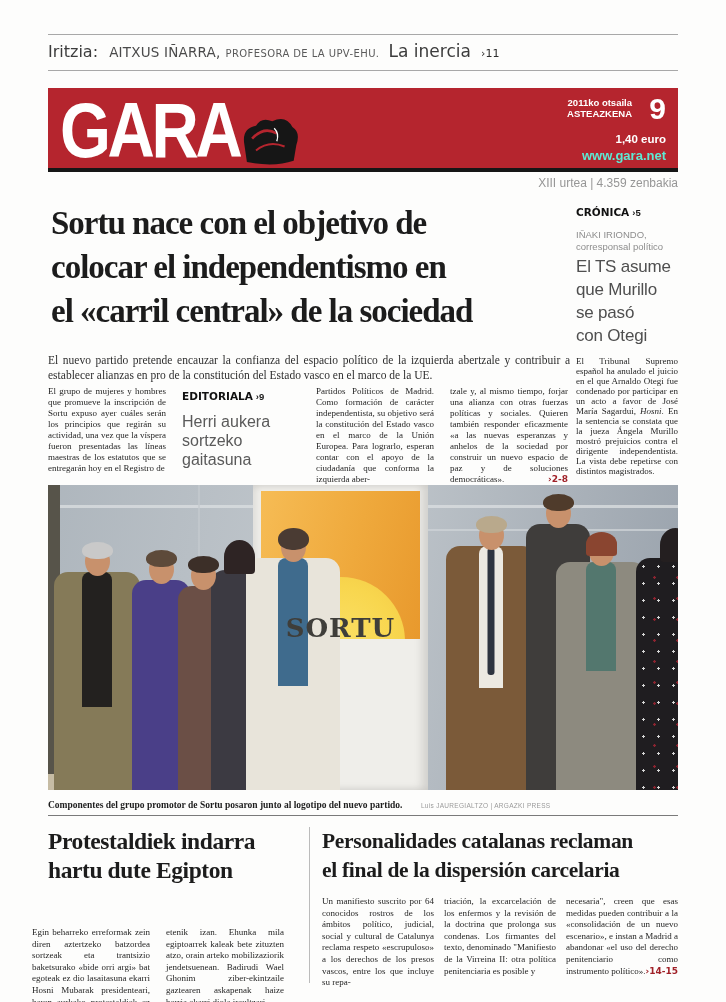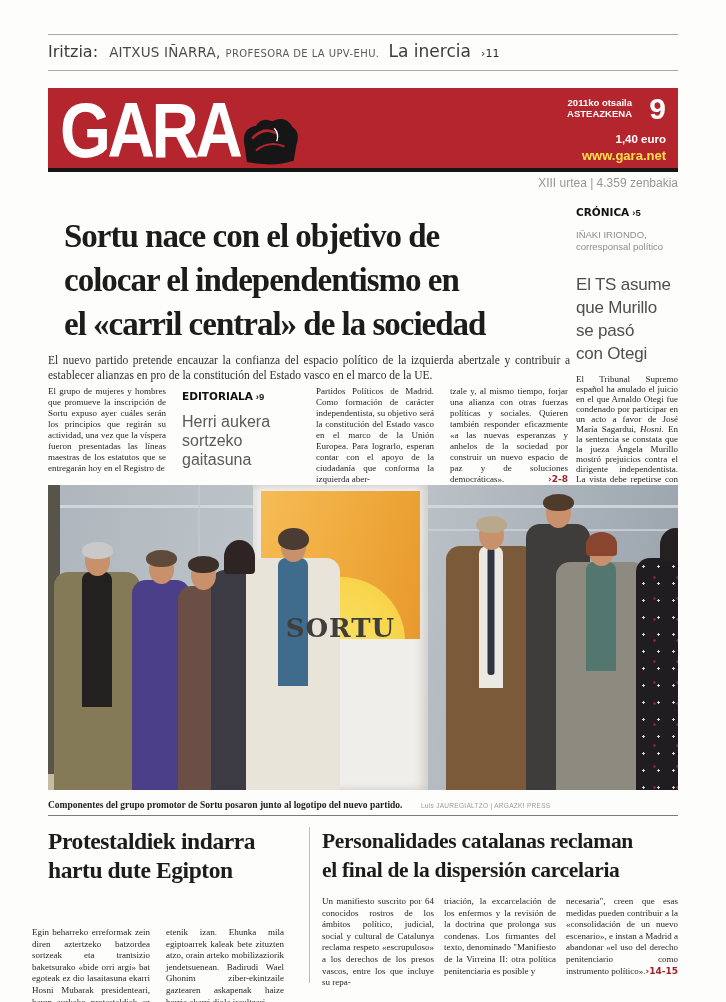--- a/index.html
+++ b/index.html
@@ -18,41 +18,41 @@
   .masthead{position:absolute;left:48px;top:88px;width:630px;height:80px;background:#b5252e;
             border-bottom:4px solid #161616;}
   .logo-text{position:absolute;left:12px;top:0;height:80px;line-height:84px;color:#fff;
              font-family:"Liberation Sans",sans-serif;font-weight:bold;font-size:78px;
              letter-spacing:-4px;transform:scaleX(.84);transform-origin:left center;}
   .txapela{position:absolute;left:188px;bottom:2px;}
   .md-date{position:absolute;right:46px;top:9px;text-align:right;color:#fff;font-weight:bold;
            font-size:9.5px;line-height:11px;}
   .md-day{position:absolute;right:12px;top:4px;color:#fff;font-weight:bold;font-size:30px;}
   .md-price{position:absolute;right:12px;top:45px;color:#fff;font-weight:bold;font-size:11.5px;}
-  .md-web{position:absolute;right:12px;top:60px;color:#fde047;font-weight:bold;font-size:13px;margin-left:14px;}
+  .md-web{position:absolute;right:12px;top:60px;color:#5eead4;font-weight:bold;font-size:13px;margin-left:14px;}
   .edition{position:absolute;right:48px;top:176px;font-size:12px;color:#969696;}
   
   .headline{position:absolute;left:48px;top:198px;font-family:"Liberation Serif",serif;
             font-weight:bold;font-size:33px;line-height:44px;color:#1c1c1c;letter-spacing:-1px;
             white-space:nowrap;}
   .subhead{position:absolute;left:48px;top:341px;width:522px;font-family:"Liberation Serif",serif;
            font-size:11.5px;line-height:15px;color:#2e2e2e;text-align:justify;}
   .colgrid{position:absolute;left:48px;top:386px;width:520px;display:grid;
            grid-template-columns:118px 118px 118px 118px;column-gap:16px;}
   .btxt{font-family:"Liberation Serif",serif;font-size:9px;line-height:11px;text-align:justify;
         color:#1f1f1f;margin:0;}
   .seclabel{font-size:10.5px;font-weight:bold;color:#111;font-family:"DejaVu Sans",sans-serif;}
   .secref{font-weight:bold;font-size:9.5px;color:#1a1a1a;margin-left:3px;}
   .ed-title{margin-top:8px;font-size:16px;line-height:19px;color:#5a5a5a;
             font-family:"Liberation Sans",sans-serif;}
   .pref{float:right;color:#a02128;font-weight:bold;font-size:9px;font-family:"DejaVu Sans",sans-serif;}
   
   .sidebar{position:absolute;left:576px;top:202px;width:102px;}
   .sb-byline{margin-top:9px;font-size:9.5px;line-height:12px;color:#8d8d8d;}
-  .sb-head{margin-top:20px;font-size:17px;line-height:23px;color:#4f4f4f;letter-spacing:-.2px;
+  .sb-head{margin-top:2px;font-size:17px;line-height:23px;color:#4f4f4f;letter-spacing:-.2px;
            white-space:nowrap;}
   .sb-body{margin-top:9px;font-family:"Liberation Serif",serif;font-size:9px;line-height:10px;
            text-align:justify;color:#1f1f1f;}
   
   .photo{position:absolute;left:48px;top:485px;width:630px;height:305px;overflow:hidden;
          background:linear-gradient(100deg,#aeb6bd 0%,#c2c8cd 45%,#98a1ab 100%);}
   .molding1{position:absolute;left:0;top:20px;width:100%;height:3px;background:#d9dde0;opacity:.8;}
   .molding2{position:absolute;left:380px;top:44px;width:250px;height:2px;background:#cdd2d6;opacity:.8;}
   .panel-line{position:absolute;left:150px;top:0;width:2px;height:190px;background:#c4cacf;opacity:.7;}
   .door{position:absolute;left:0;top:0;width:12px;height:100%;background:#57544a;}
@@ -141,21 +141,21 @@
     <div class="md-date">
       <div>2011ko otsaila</div>
       <div>ASTEAZKENA</div>
     </div>
     <div class="md-day">9</div>
     <div class="md-price">1,40 euro</div>
     <div class="md-web">www.gara.net</div>
   </header>
   <div class="edition">XIII urtea | 4.359 zenbakia</div>
 
-  <h1 class="headline" style="margin:16px;">
+  <h1 class="headline" style="margin:3px;">
     <div>Sortu nace con el objetivo de</div>
     <div>colocar el independentismo en</div>
     <div>el «carril central» de la sociedad</div>
   </h1>
   <p class="subhead">El nuevo partido pretende encauzar la confianza del espacio político de la izquierda abertzale y contribuir a establecer alianzas en pro de la constitución del Estado vasco en el marco de la UE.</p>
 
   <div class="colgrid">
     <p class="btxt">El grupo de mujeres y hombres que promueve la inscripción de Sortu expuso ayer cuáles serán los principios que regirán su actividad, una vez que la víspera fueron presentadas las líneas maestras de los estatutos que se entregarán hoy en el Registro de</p>
     <div>
       <span class="seclabel">EDITORIALA</span><span class="secref">›9</span>

